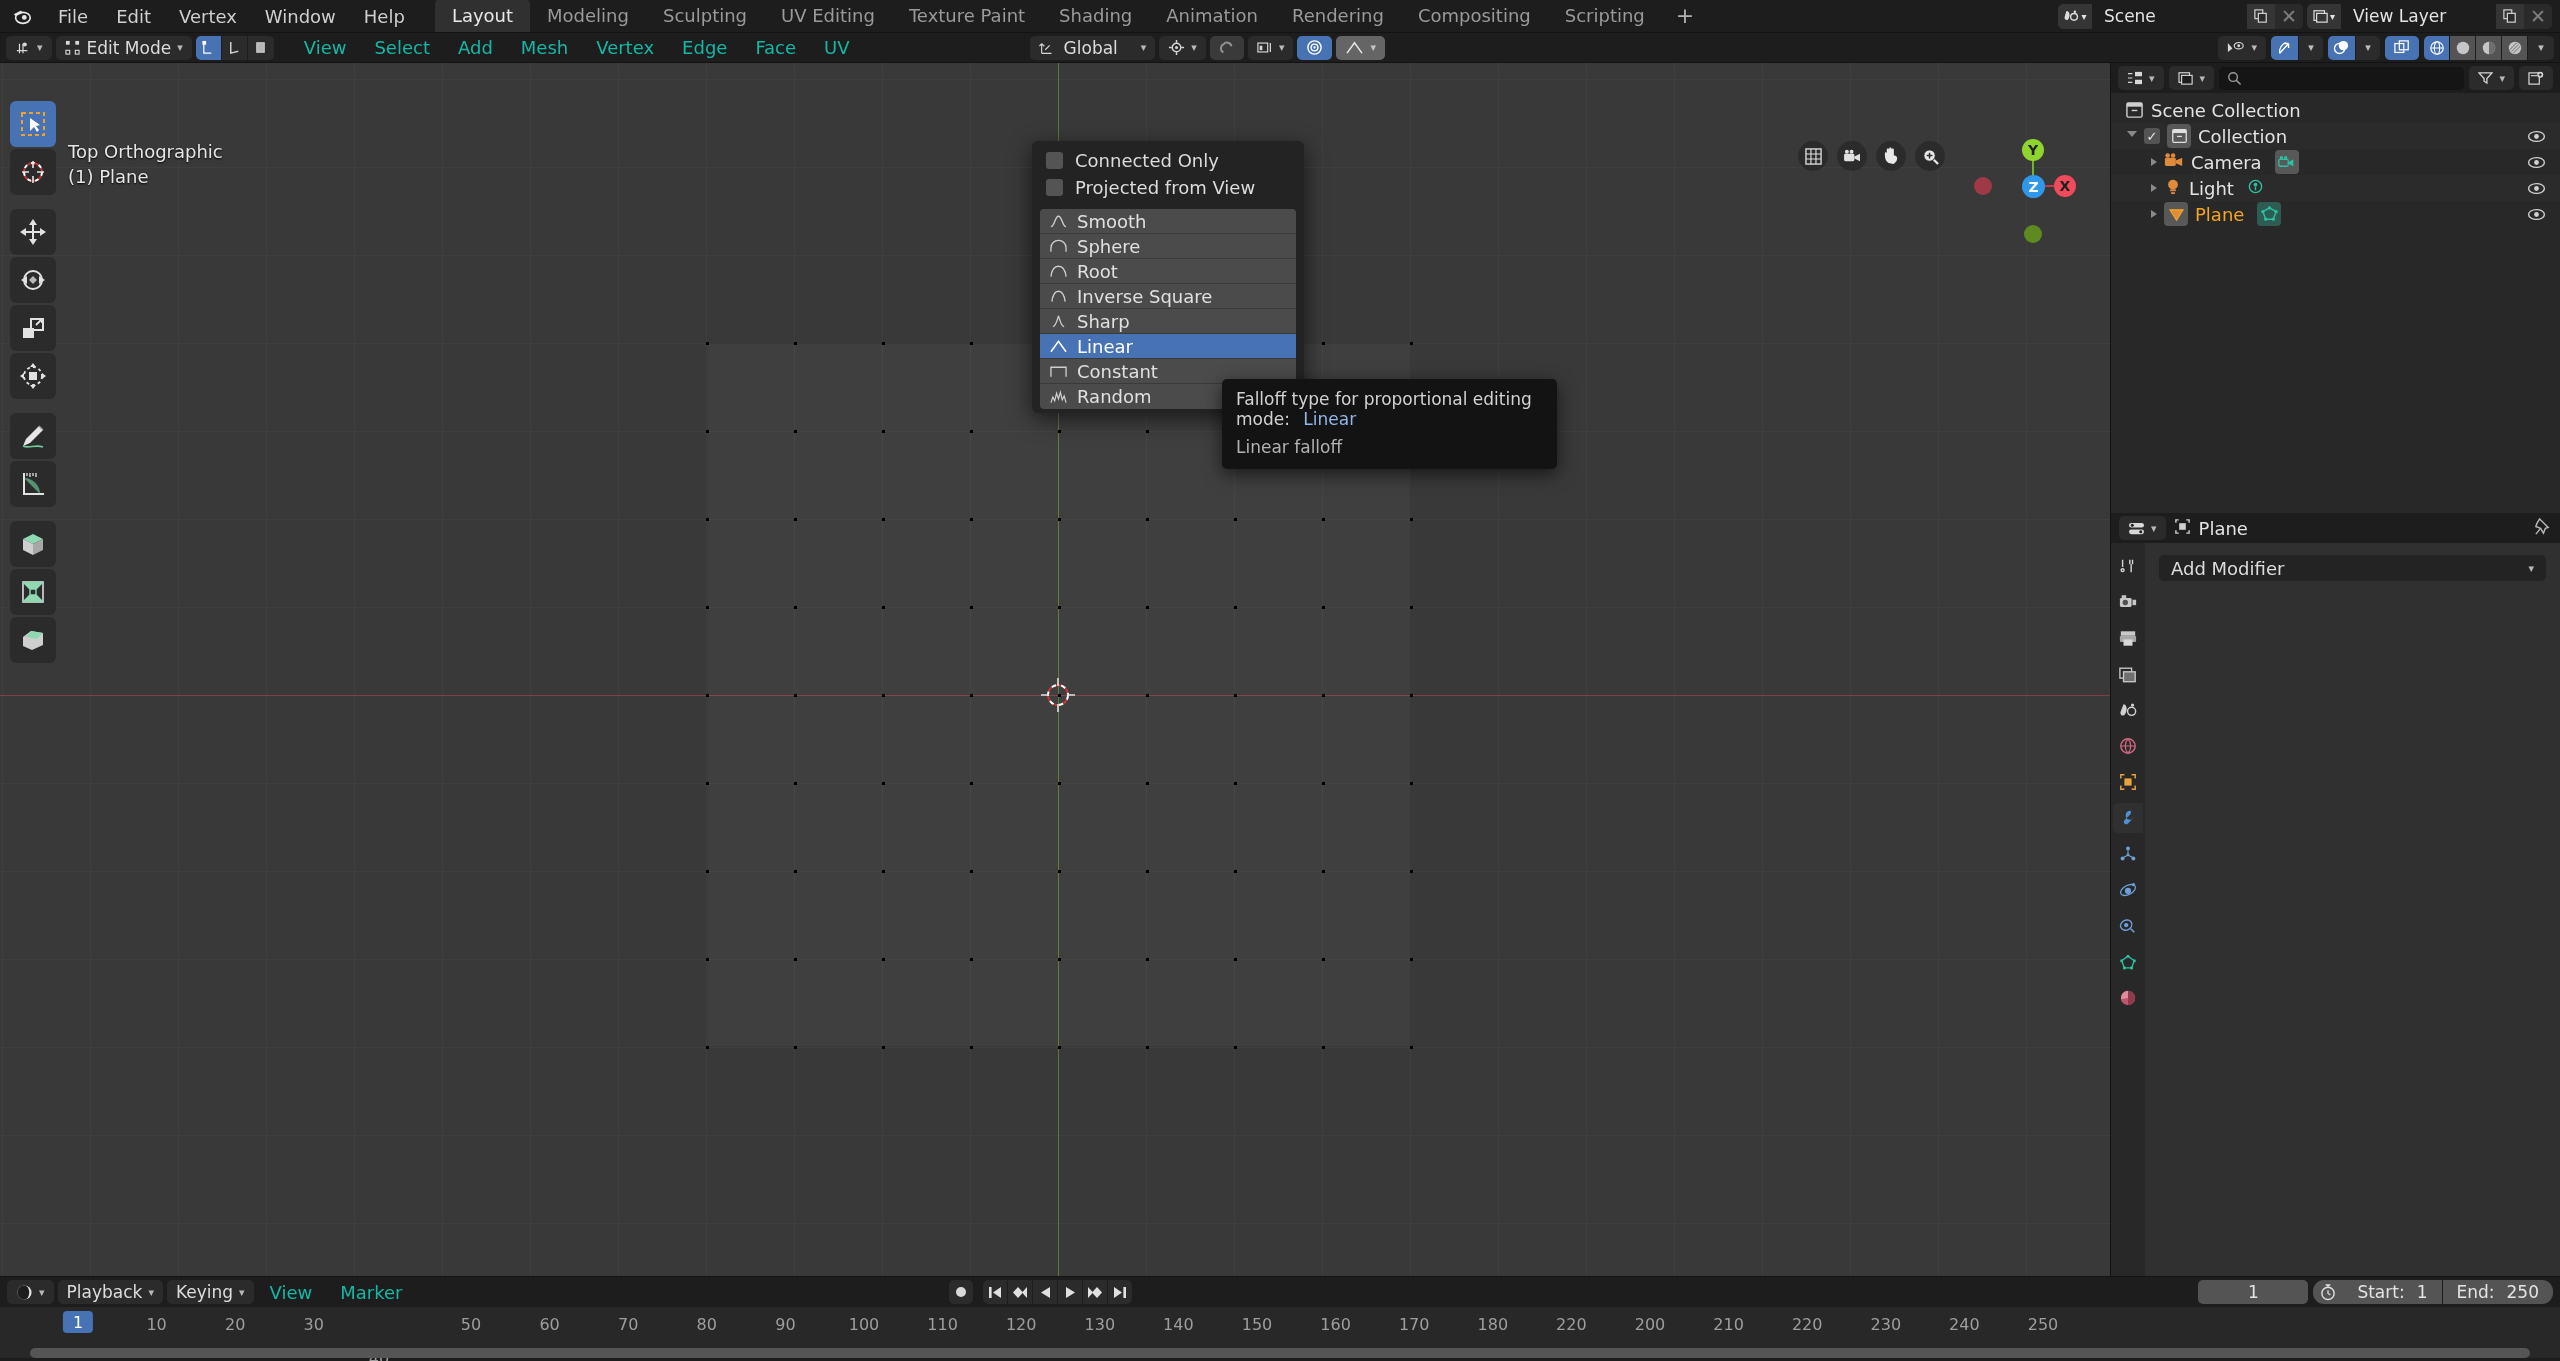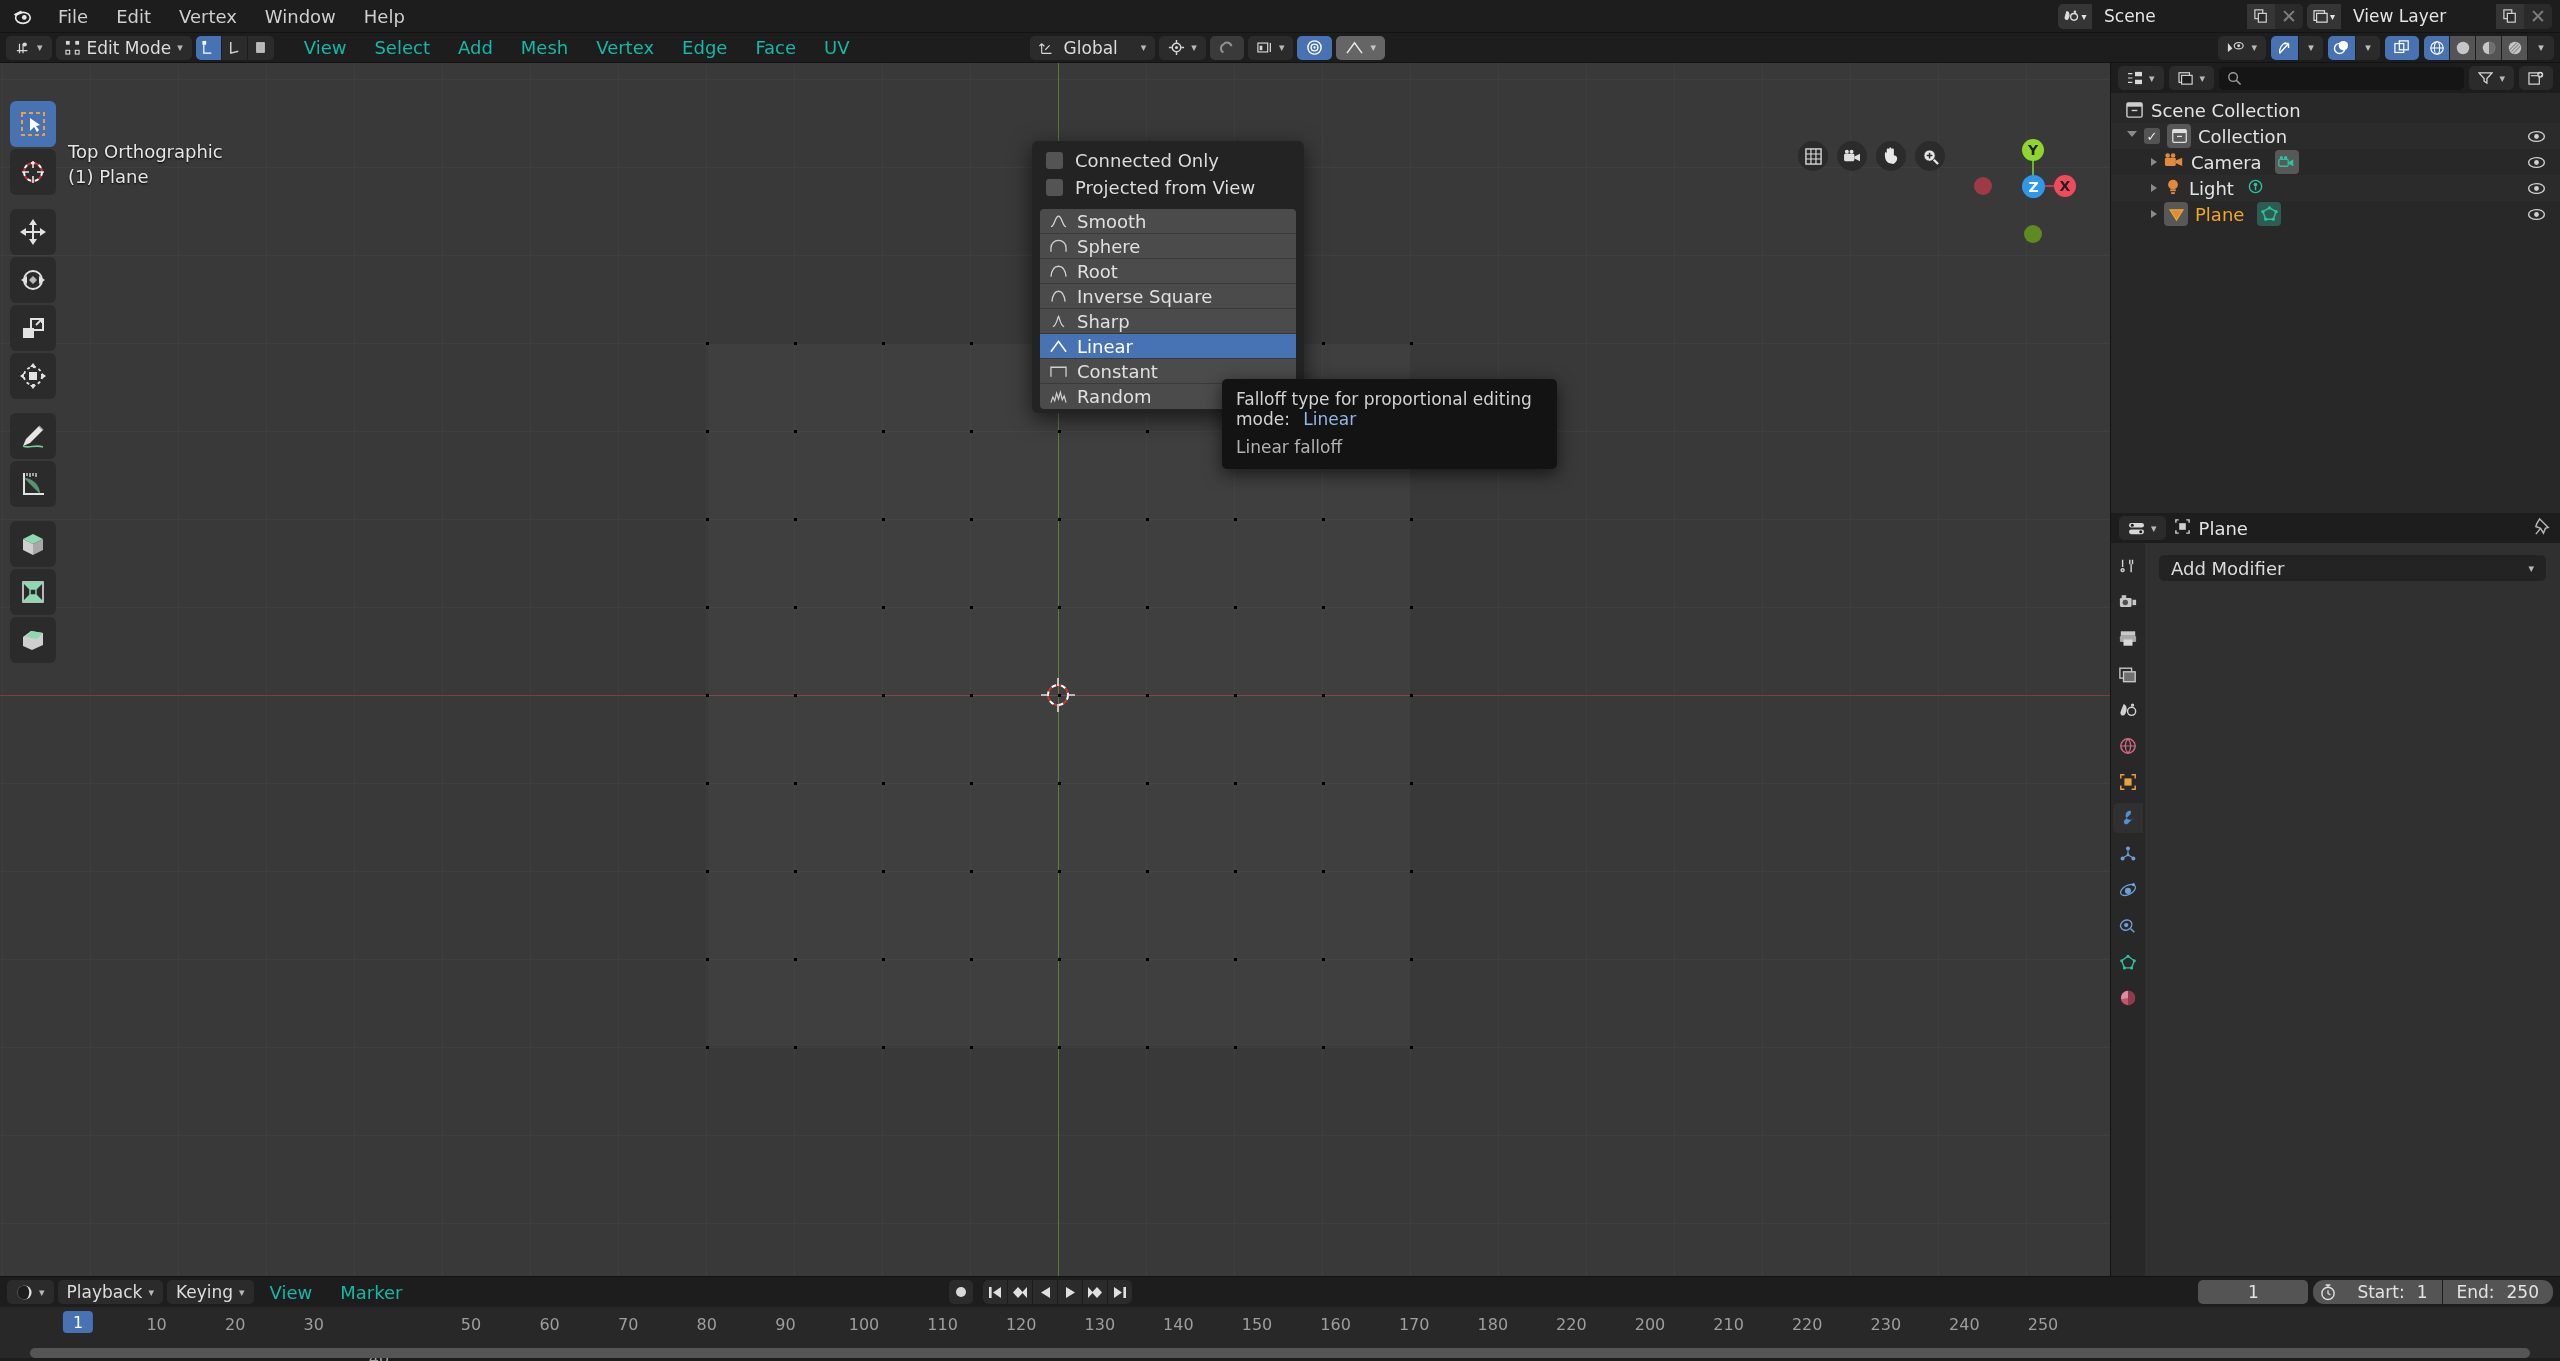--- a/index.html
+++ b/index.html
@@ -158,20 +158,33 @@
         <circle cx="14.5" cy="13.5" r="2.6" fill="#e8e8e8"></circle>
         <path d="M3 10 L11 6 L12.5 9 L5 12 Z" fill="#e8e8e8"></path>
       </svg>
   </div>
   <div class="menu-item">File</div>
   <div class="menu-item">Edit</div>
   <div class="menu-item">Vertex</div>
   <div class="menu-item">Window</div>
   <div class="menu-item">Help</div>
 
+  <div class="wstabs">
+    <div class="wstab active">Layout</div>
+    <div class="wstab">Modeling</div>
+    <div class="wstab">Sculpting</div>
+    <div class="wstab">UV Editing</div>
+    <div class="wstab">Texture Paint</div>
+    <div class="wstab">Shading</div>
+    <div class="wstab">Animation</div>
+    <div class="wstab">Rendering</div>
+    <div class="wstab">Compositing</div>
+    <div class="wstab">Scripting</div>
+    <div class="wstab plus">+</div>
+  </div>
 
   <div class="topright">
     <div class="fieldgrp">
       <div class="fg-icon">
         <svg width="17" height="14" viewBox="0 0 20 16">
             <path d="M4 2 C8 2 9 8 6 12 C4 14 1 12 2 9 Z" fill="#dcdcdc"></path>
             <circle cx="13" cy="9" r="4" fill="none" stroke="#dcdcdc" stroke-width="1.6"></circle>
             <circle cx="14" cy="3" r="1.5" fill="#dcdcdc"></circle>
           </svg>
         <span style="font-size:10px;margin-left:1px;">▾</span>

